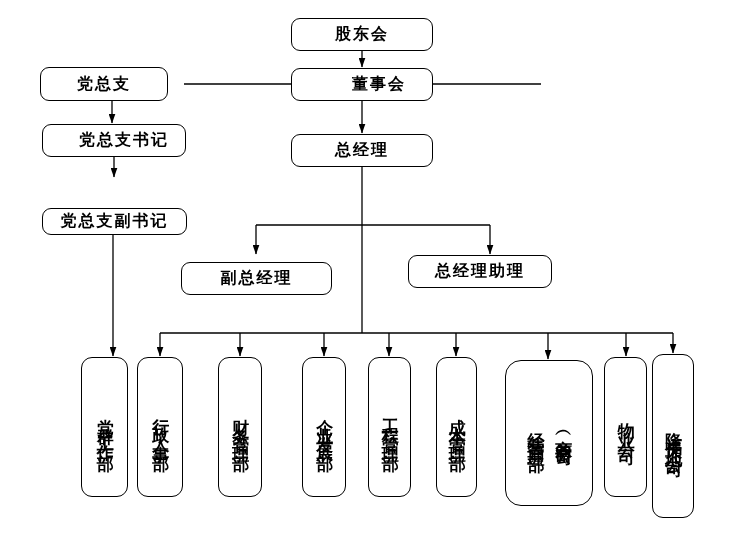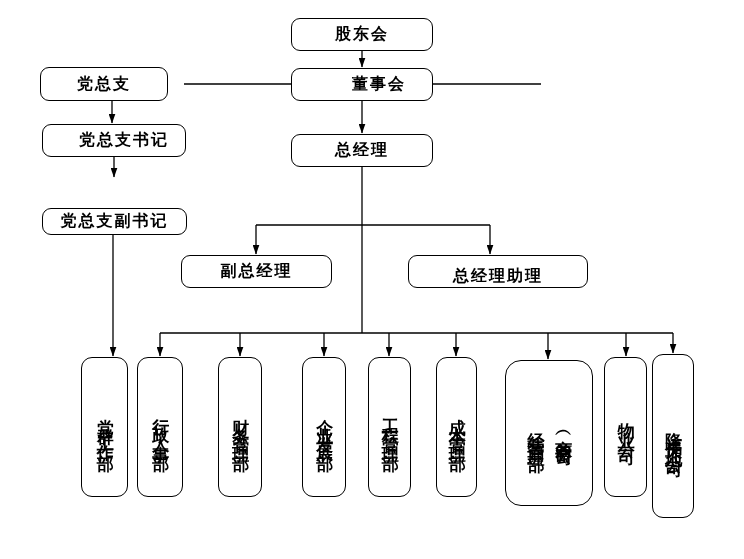--- a/index.html
+++ b/index.html
@@ -121,25 +121,25 @@
   </div>
 
   <div class="node" style="left:291px; top:134px; width:142px; height:33px;">
     <span>总经理</span>
   </div>
 
   <div class="node" style="left:42px; top:178px; width:145px; height:27px;margin-top:30px;">
     <span>党总支副书记</span>
   </div>
 
-  <div class="node" style="left:181px; top:255px; width:151px; height:33px;">
+  <div class="node" style="left:181px; top:262px; width:151px; height:33px;">
     <span>副总经理</span>
   </div>
 
-  <div class="node" style="left:408px; top:255px; width:180px; height:33px;align-items:flex-end;">
+  <div class="node" style="left:408px; top:255px; width:144px; height:33px;">
     <span>总经理助理</span>
   </div>
 
   <div class="node vbox" style="left:81px; top:357px; width:47px; height:140px;">
     <span class="vtext">党群工作部</span>
   </div>
 
   <div class="node vbox" style="left:137px; top:357px; width:46px; height:140px;">
     <span class="vtext">行政人事部</span>
   </div>

